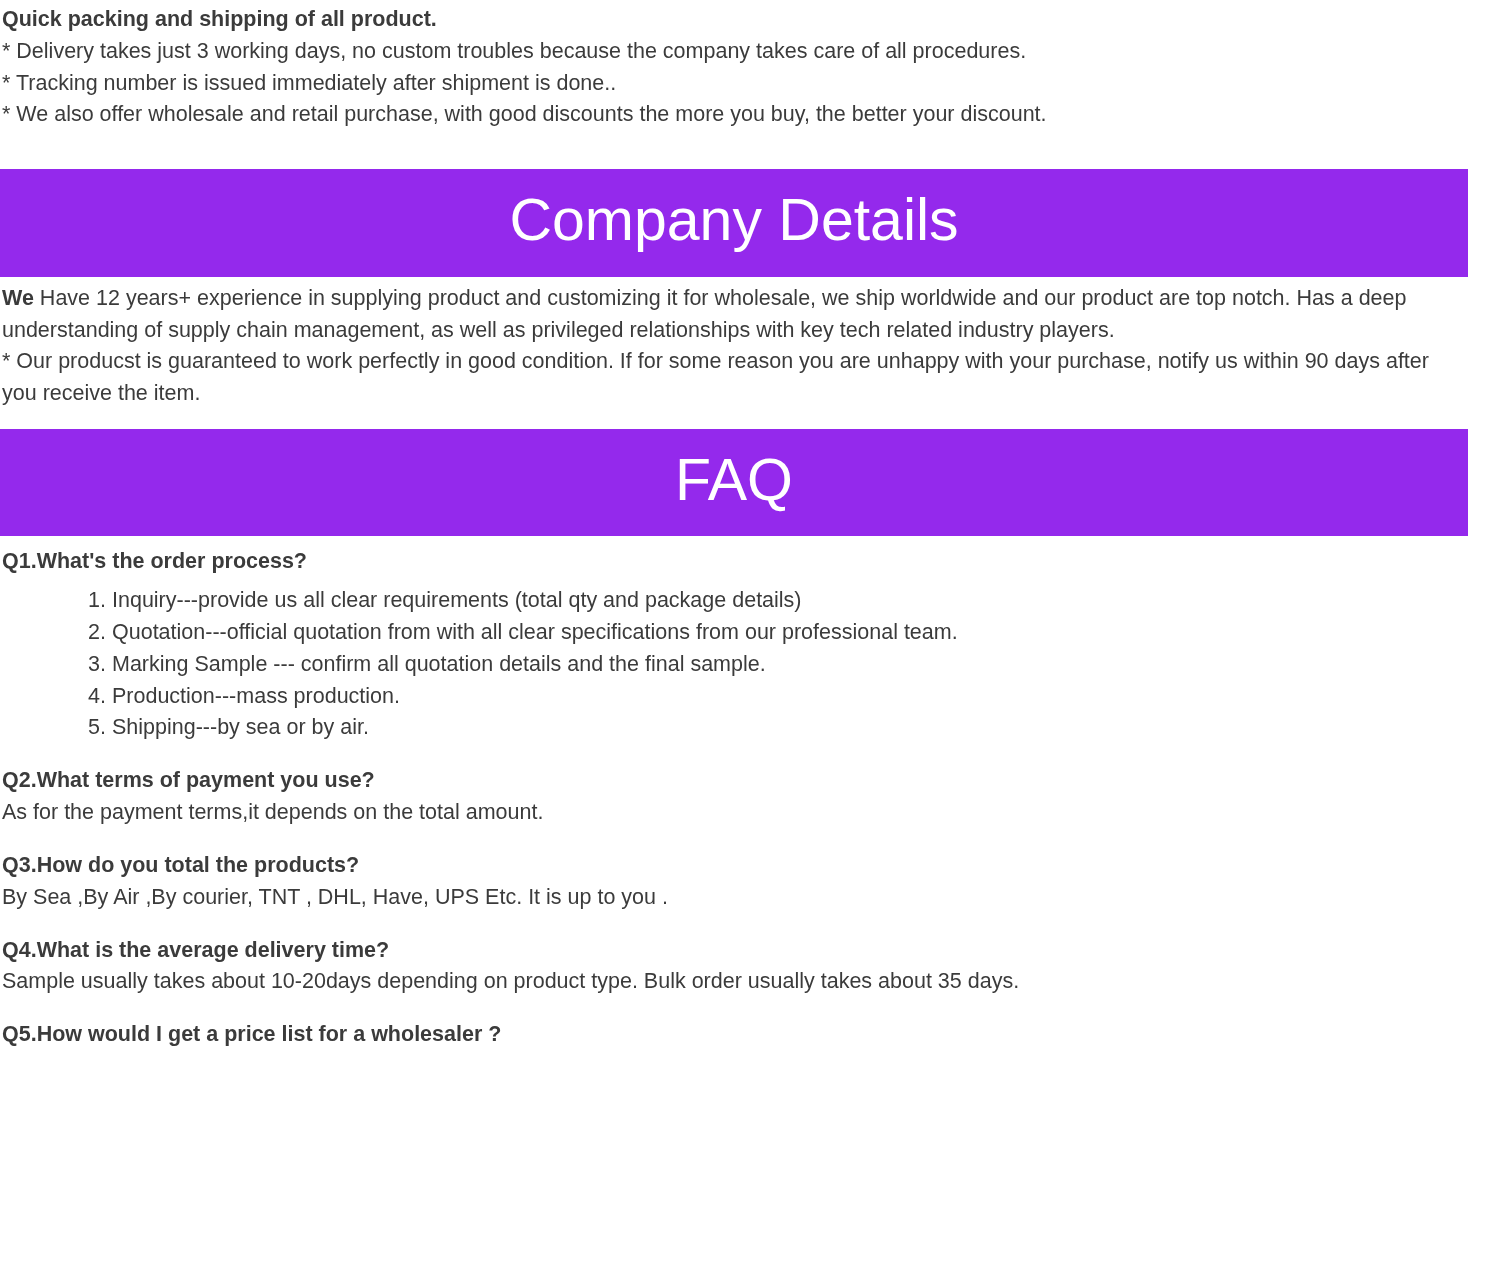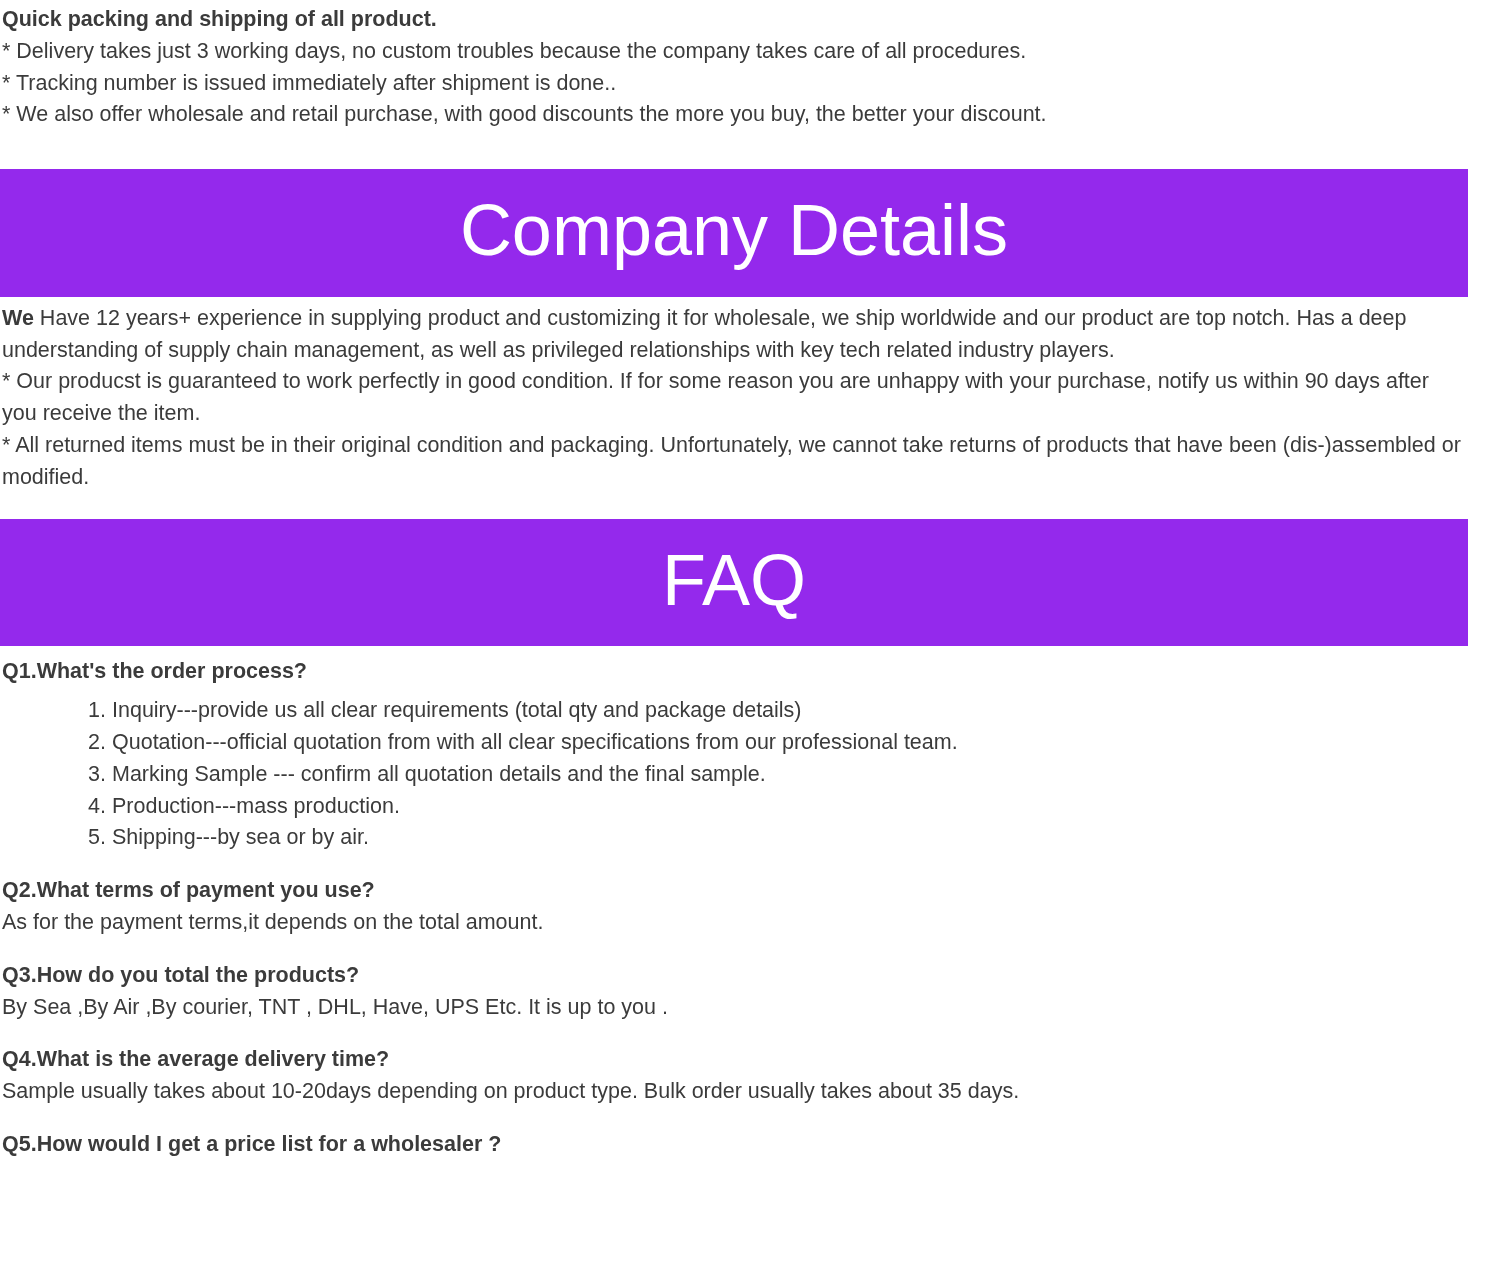--- a/index.html
+++ b/index.html
@@ -28,32 +28,32 @@
     padding: 0;
     white-space: pre-wrap;
   }
   .bold {
     font-weight: bold;
   }
   .banner {
     background: #9429EC;
     color: #ffffff;
     text-align: center;
-    font-size: 72px;
+    font-size: 59px;
     line-height: 1.55;
     font-weight: normal;
     letter-spacing: 0px;
     margin: 0;
   }
   .banner-company {
     margin-top: 38px;
     padding: 6px 0 10px 0;
   }
   .banner-faq {
-    margin-top: 25px;
+    margin-top: 19px;
     padding: 6px 0 10px 0;
   }
   .company-text {
     padding: 6px 2px 0 2px;
   }
   .faq-block {
     padding: 10px 2px 0 2px;
   }
   .q {
     font-weight: bold;
@@ -89,21 +89,20 @@
     <p class="line">* Delivery takes just 3 working days, no custom troubles because the company takes care of all procedures.</p>
     <p class="line">* Tracking number is issued immediately after shipment is done..</p>
     <p class="line">* We also offer wholesale and retail purchase, with good discounts the more you buy, the better your discount.</p>
   </section>
 
   <div class="banner banner-company">Company Details</div>
 
   <section class="company-text">
     <p class="line"><span class="bold">We</span><span> Have 12 years+ experience in supplying product and customizing it for wholesale, we ship worldwide and our product are top notch. Has a deep understanding of supply chain management, as well as privileged relationships with key tech related industry players.</span></p>
     <p class="line">* Our producst is guaranteed to work perfectly in good condition. If for some reason you are unhappy with your purchase, notify us within 90 days after you receive the item.</p>
-    <p class="line">* All returned items must be in their original condition and packaging. Unfortunately, we cannot take returns of products that have been (dis-)assembled or modified.</p>
   </section>
 
   <div class="banner banner-faq">FAQ</div>
 
   <section class="faq-block">
 
     <p class="q">Q1.What's the order process?</p>
     <ol class="process">
       <li>Inquiry---provide us all clear requirements (total qty and package details)</li>
       <li>Quotation---official quotation from with all clear specifications from our professional team.</li>

